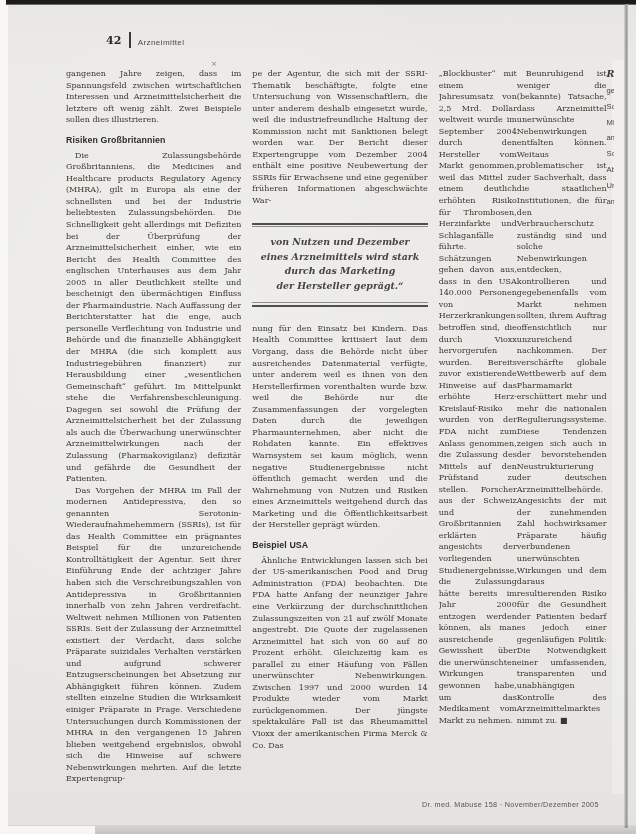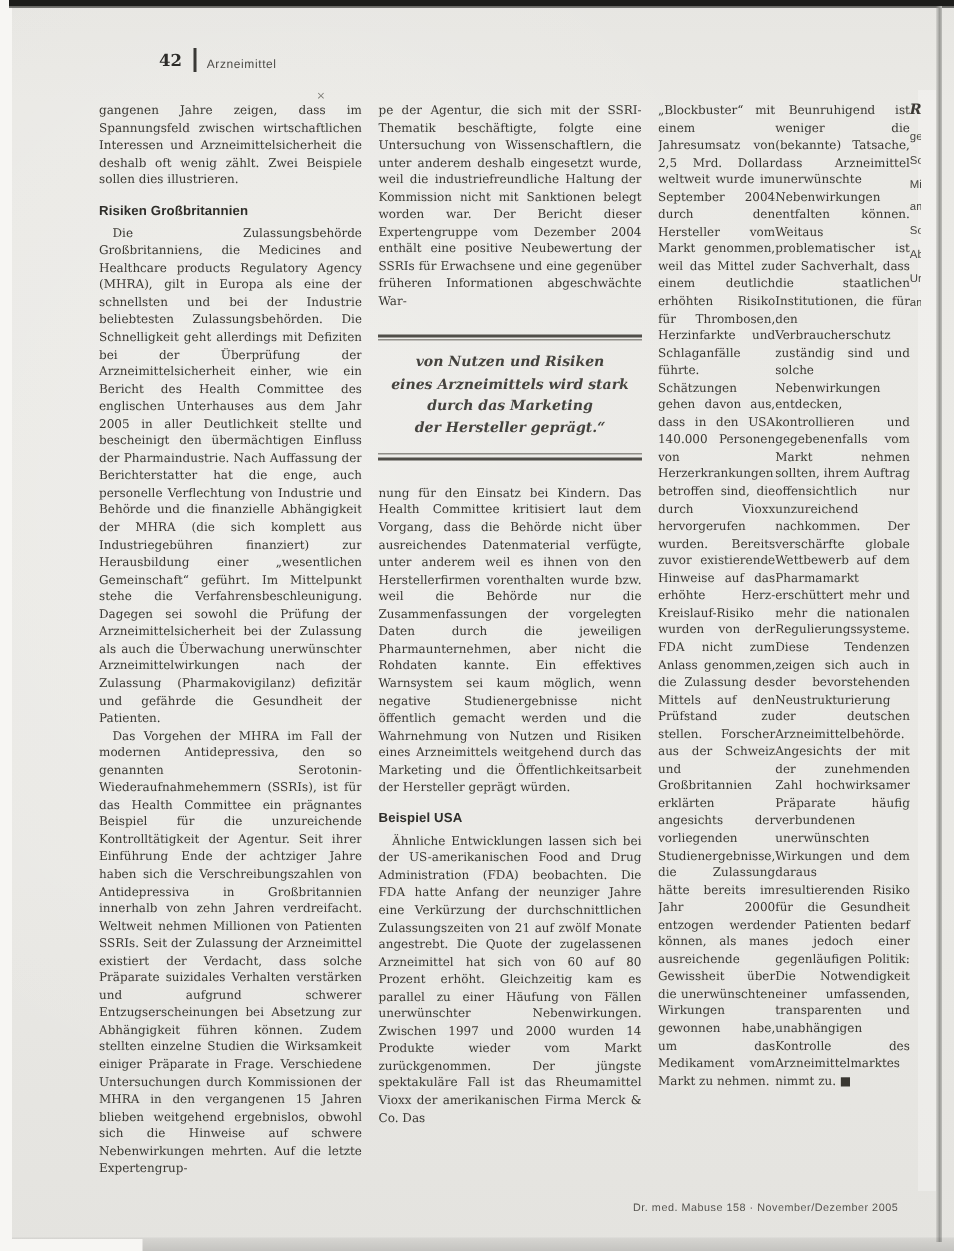--- a/index.html
+++ b/index.html
@@ -82,33 +82,33 @@
 
   <div class="pagehead">
     <span class="pagenum">42</span>
     <span class="headbar"></span>
     <span class="section-label">Arzneimittel</span>
   </div>
 
   <div class="columns">
 
     <div class="col">
-      <p>gangenen Jahre zeigen, dass im Spannungsfeld zwischen wirtschaftlichen Interessen und Arzneimittelsicherheit die deshalb oft wenig zählt. Zwei Beispiele sollen dies illustrieren.</p>
+      <p>gangenen Jahre zeigen, dass im Spannungsfeld zwischen wirtschaftlichen Interessen und Arzneimittelsicherheit die letztere oft wenig zählt. Zwei Beispiele sollen dies illustrieren.</p>
       <h3 class="subhead">Risiken Großbritannien</h3>
       <p class="ind">Die Zulassungsbehörde Großbritanniens, die Medicines and Healthcare products Regulatory Agency (MHRA), gilt in Europa als eine der schnellsten und bei der Industrie beliebtesten Zulassungsbehörden. Die Schnelligkeit geht allerdings mit Defiziten bei der Überprüfung der Arzneimittelsicherheit einher, wie ein Bericht des Health Committee des englischen Unterhauses aus dem Jahr 2005 in aller Deutlichkeit stellte und bescheinigt den übermächtigen Einfluss der Pharmaindustrie. Nach Auffassung der Berichterstatter hat die enge, auch personelle Verflechtung von Industrie und Behörde und die finanzielle Abhängigkeit der MHRA (die sich komplett aus Industriegebühren finanziert) zur Herausbildung einer „wesentlichen Gemeinschaft“ geführt. Im Mittelpunkt stehe die Verfahrensbeschleunigung. Dagegen sei sowohl die Prüfung der Arzneimittelsicherheit bei der Zulassung als auch die Überwachung unerwünschter Arzneimittelwirkungen nach der Zulassung (Pharmakovigilanz) defizitär und gefährde die Gesundheit der Patienten.</p>
       <p class="ind">Das Vorgehen der MHRA im Fall der modernen Antidepressiva, den so genannten Serotonin-Wiederaufnahmehemmern (SSRIs), ist für das Health Committee ein prägnantes Beispiel für die unzureichende Kontrolltätigkeit der Agentur. Seit ihrer Einführung Ende der achtziger Jahre haben sich die Verschreibungszahlen von Antidepressiva in Großbritannien innerhalb von zehn Jahren verdreifacht. Weltweit nehmen Millionen von Patienten SSRIs. Seit der Zulassung der Arzneimittel existiert der Verdacht, dass solche Präparate suizidales Verhalten verstärken und aufgrund schwerer Entzugserscheinungen bei Absetzung zur Abhängigkeit führen können. Zudem stellten einzelne Studien die Wirksamkeit einiger Präparate in Frage. Verschiedene Untersuchungen durch Kommissionen der MHRA in den vergangenen 15 Jahren blieben weitgehend ergebnislos, obwohl sich die Hinweise auf schwere Nebenwirkungen mehrten. Auf die letzte Expertengrup-</p>
     </div>
 
     <div class="col">
       <p>pe der Agentur, die sich mit der SSRI-Thematik beschäftigte, folgte eine Untersuchung von Wissenschaftlern, die unter anderem deshalb eingesetzt wurde, weil die industriefreundliche Haltung der Kommission nicht mit Sanktionen belegt worden war. Der Bericht dieser Expertengruppe vom Dezember 2004 enthält eine positive Neubewertung der SSRIs für Erwachsene und eine gegenüber früheren Informationen abgeschwächte War-</p>
       <div class="pullquote">
         <div class="rule-strong"></div>
         <div class="rule-thin"></div>
         <div class="quote-text">
-          <div>von Nutzen und Risiken</div>
+          <div>von Nutzen und Dezember</div>
           <div>eines Arzneimittels wird stark</div>
           <div>durch das Marketing</div>
           <div>der Hersteller geprägt.“</div>
         </div>
         <div class="rule-thin above"></div>
         <div class="rule-strong"></div>
       </div>
       <p>nung für den Einsatz bei Kindern. Das Health Committee kritisiert laut dem Vorgang, dass die Behörde nicht über ausreichendes Datenmaterial verfügte, unter anderem weil es ihnen von den Herstellerfirmen vorenthalten wurde bzw. weil die Behörde nur die Zusammenfassungen der vorgelegten Daten durch die jeweiligen Pharmaunternehmen, aber nicht die Rohdaten kannte. Ein effektives Warnsystem sei kaum möglich, wenn negative Studienergebnisse nicht öffentlich gemacht werden und die Wahrnehmung von Nutzen und Risiken eines Arzneimittels weitgehend durch das Marketing und die Öffentlichkeitsarbeit der Hersteller geprägt würden.</p>
       <h3 class="subhead">Beispiel USA</h3>
       <p class="ind">Ähnliche Entwicklungen lassen sich bei der US-amerikanischen Food and Drug Administration (FDA) beobachten. Die FDA hatte Anfang der neunziger Jahre eine Verkürzung der durchschnittlichen Zulassungszeiten von 21 auf zwölf Monate angestrebt. Die Quote der zugelassenen Arzneimittel hat sich von 60 auf 80 Prozent erhöht. Gleichzeitig kam es parallel zu einer Häufung von Fällen unerwünschter Nebenwirkungen. Zwischen 1997 und 2000 wurden 14 Produkte wieder vom Markt zurückgenommen. Der jüngste spektakuläre Fall ist das Rheumamittel Vioxx der amerikanischen Firma Merck &amp; Co. Das</p>

